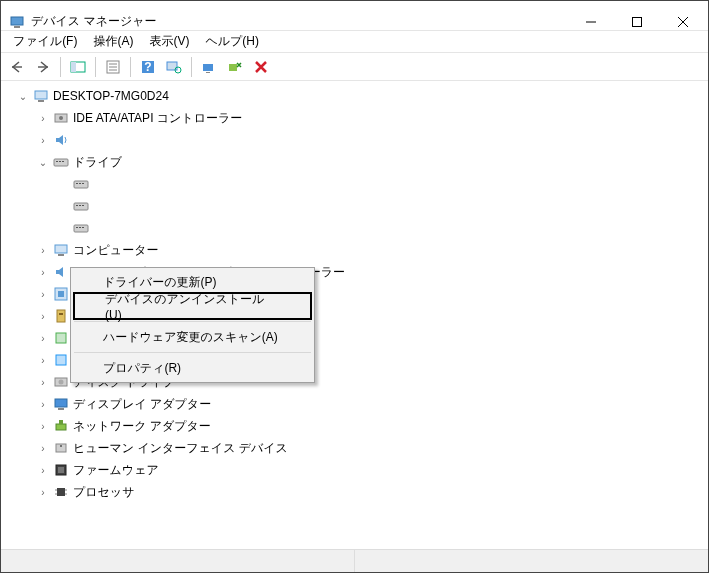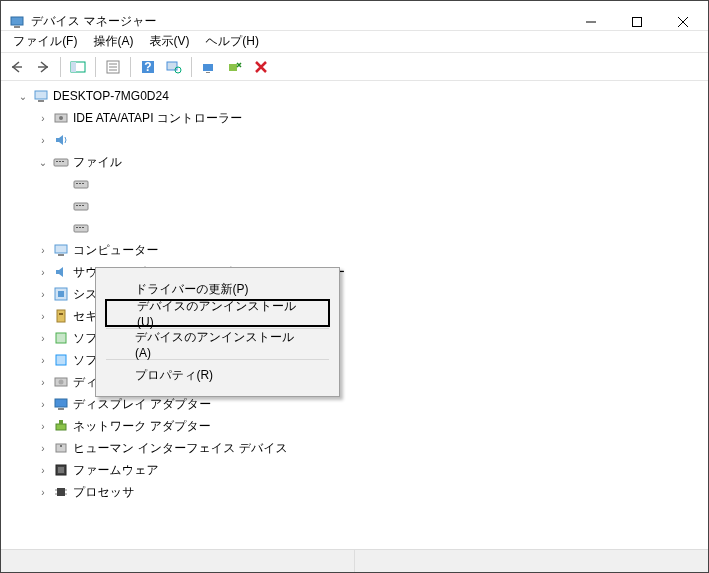--- a/index.html
+++ b/index.html
@@ -17,21 +17,21 @@
 .tsep{width:1px;height:20px;background:#ccc;margin:0 3px}
 .content{flex:1;position:relative;overflow:hidden;border-bottom:1px solid #ddd}
 .tree{position:absolute;inset:0;overflow-y:auto;padding:4px 0}
 .tree::-webkit-scrollbar{width:17px}
 .tree::-webkit-scrollbar-track{background:#f0f0f0}
 .tree::-webkit-scrollbar-thumb{background:#cdcdcd;border:1px solid #f0f0f0}
 .node{display:flex;align-items:center;height:22px;white-space:nowrap;cursor:pointer}
 .exp{width:16px;height:16px;display:flex;align-items:center;justify-content:center;font-size:10px;color:#6b6b6b;cursor:pointer;flex-shrink:0}
 .nicon{width:16px;height:16px;margin:0 4px 0 2px;display:flex;align-items:center;justify-content:center;flex-shrink:0}
 .pad{display:inline-block;height:1px;flex-shrink:0}
-.ctx{position:absolute;left:94px;top:186px;width:245px;background:#f2f2f2;border:1px solid #a0a0a0;box-shadow:3px 3px 3px rgba(0,0,0,.25);padding:9px}
+.ctx{position:absolute;left:69px;top:186px;width:245px;background:#f2f2f2;border:1px solid #a0a0a0;box-shadow:3px 3px 3px rgba(0,0,0,.25);padding:2px}
 .ctxitem{height:24px;display:flex;align-items:center;padding:0 30px;cursor:pointer}
 .ctxsep{height:1px;background:#d7d7d7;margin:3px 1px}
 .ctxhl{border:2px solid #000000;margin:-2px 0}
 .status{height:22px;background:#f0f0f0;display:flex}
 .status>div{flex:1;border-right:1px solid #ddd}
 .status>div:last-child{border-right:none}
 .d0{width:14px}.d1{width:34px}.d2{width:54px}
 </style>
 </head>
 <body>
@@ -174,21 +174,21 @@
             <span class="pad d1"></span>
             <span class="exp">⌄</span>
             <span class="nicon">
               <svg width="16" height="16" viewBox="0 0 16 16">
                 <rect x="1" y="5" width="14" height="7" rx="1" fill="#d0d0d0" stroke="#888"></rect>
                 <rect x="3" y="7" width="2" height="1" fill="#555"></rect>
                 <rect x="6" y="7" width="2" height="1" fill="#555"></rect>
                 <rect x="9" y="7" width="2" height="1" fill="#555"></rect>
               </svg>
             </span>
-            <span>ファイル</span>
+            <span>ドライブ</span>
           </div>
           <div class="node">
             <span class="pad d2"></span>
             <span class="exp"></span>
             <span class="nicon">
               <svg width="16" height="16" viewBox="0 0 16 16">
                 <rect x="1" y="5" width="14" height="7" rx="1" fill="#d0d0d0" stroke="#888"></rect>
                 <rect x="3" y="7" width="2" height="1" fill="#555"></rect>
                 <rect x="6" y="7" width="2" height="1" fill="#555"></rect>
                 <rect x="9" y="7" width="2" height="1" fill="#555"></rect>
@@ -361,21 +361,21 @@
       <div class="ctxitem">
           <span>ドライバーの更新(P)</span>
         </div>
       <div class="ctxhl">
         <div class="ctxitem">
             <span>デバイスのアンインストール(U)</span>
           </div>
       </div>
       <div class="ctxsep"></div>
       <div class="ctxitem">
-          <span>デバイスのアンインストール(A)</span>
+          <span>ハードウェア変更のスキャン(A)</span>
         </div>
       <div class="ctxsep"></div>
       <div class="ctxitem">
           <span>プロパティ(R)</span>
         </div>
     </div>
   </div>
 
   <div class="status">
     <div></div>

